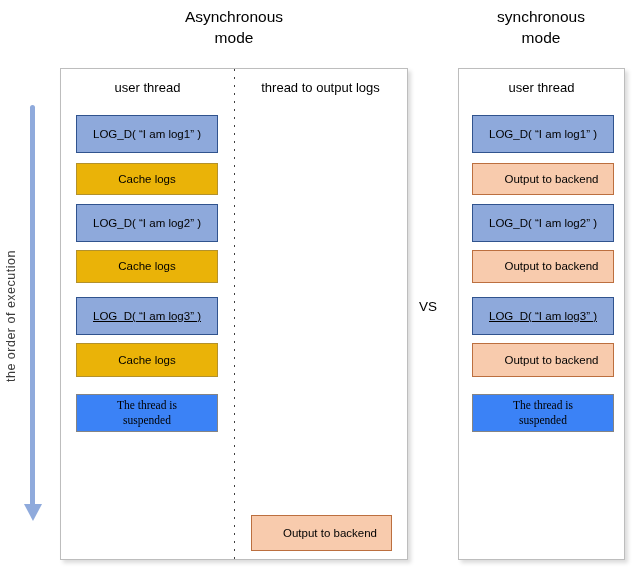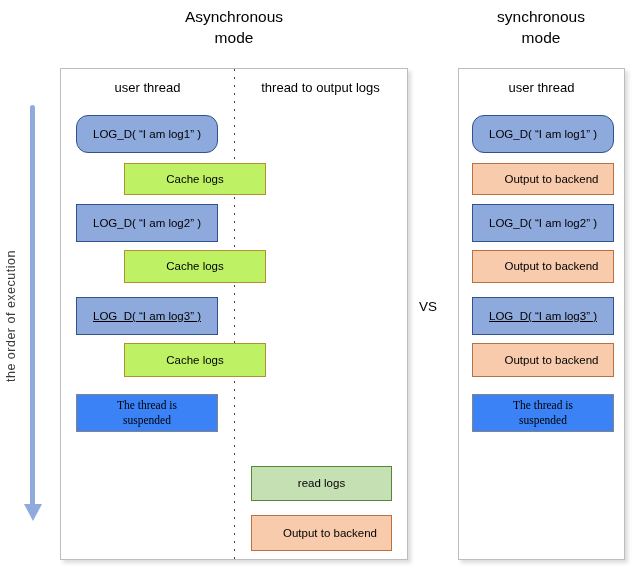--- a/index.html
+++ b/index.html
@@ -56,32 +56,32 @@
   .node {
     position:absolute; width:142px; box-sizing:border-box;
     border:1px solid; display:flex; align-items:center; justify-content:center;
     text-align:center; font-size:11.5px; line-height:1.3; white-space:pre-line;
     color:#000;
   }
   .col-a { left:15px; }
   .col-b { left:190px; width:141px; }
   .col-s { left:13px; }
 
-  .r1 { top:46px;  height:38px;border-radius:12px; }
+  .r1 { top:46px;  height:38px; }
   .r2 { top:94px;  height:32px; }
   .r3 { top:135px; height:38px; }
   .r4 { top:181px; height:33px; }
   .r5 { top:228px; height:38px;text-decoration:underline; }
   .r6 { top:274px; height:34px; }
   .r7 { top:325px; height:38px; }
   .r8 { top:397px; height:35px; }
   .r9 { top:446px; height:36px; }
 
   .blue   { background:#8EA9DB; border-color:#30538E; }
-  .yellow { background:#bef264; border-color:#B3912C;margin-left:48px; }
+  .yellow { background:#eab308; border-color:#B3912C; }
   .orange { background:#F8CBAD; border-color:#BC6F3F;padding-left:17px; }
   .green  { background:#C5E0B3; border-color:#56863A; }
   .gray   { background:#3b82f6; border-color:#848484;font-family:Liberation Serif, serif; }
 </style>
 </head>
 <body>
 
 <div class="canvas">
 
   <div class="title left-title">Asynchronous
@@ -100,21 +100,20 @@
 
     <div class="node blue   col-a r1">LOG_D( “I am log1” )</div>
     <div class="node yellow col-a r2">Cache logs</div>
     <div class="node blue   col-a r3">LOG_D( “I am log2” )</div>
     <div class="node yellow col-a r4">Cache logs</div>
     <div class="node blue   col-a r5">LOG_D( “I am log3” )</div>
     <div class="node yellow col-a r6">Cache logs</div>
     <div class="node gray   col-a r7">The thread is
 suspended</div>
 
-    <div class="node green  col-b r8">read logs</div>
     <div class="node orange col-b r9">Output to backend</div>
   </div>
 
   <div class="vs">VS</div>
 
   <div class="panel sync-panel">
     <div class="col-header header-user-sync">user thread</div>
 
     <div class="node blue   col-s r1">LOG_D( “I am log1” )</div>
     <div class="node orange col-s r2">Output to backend</div>

